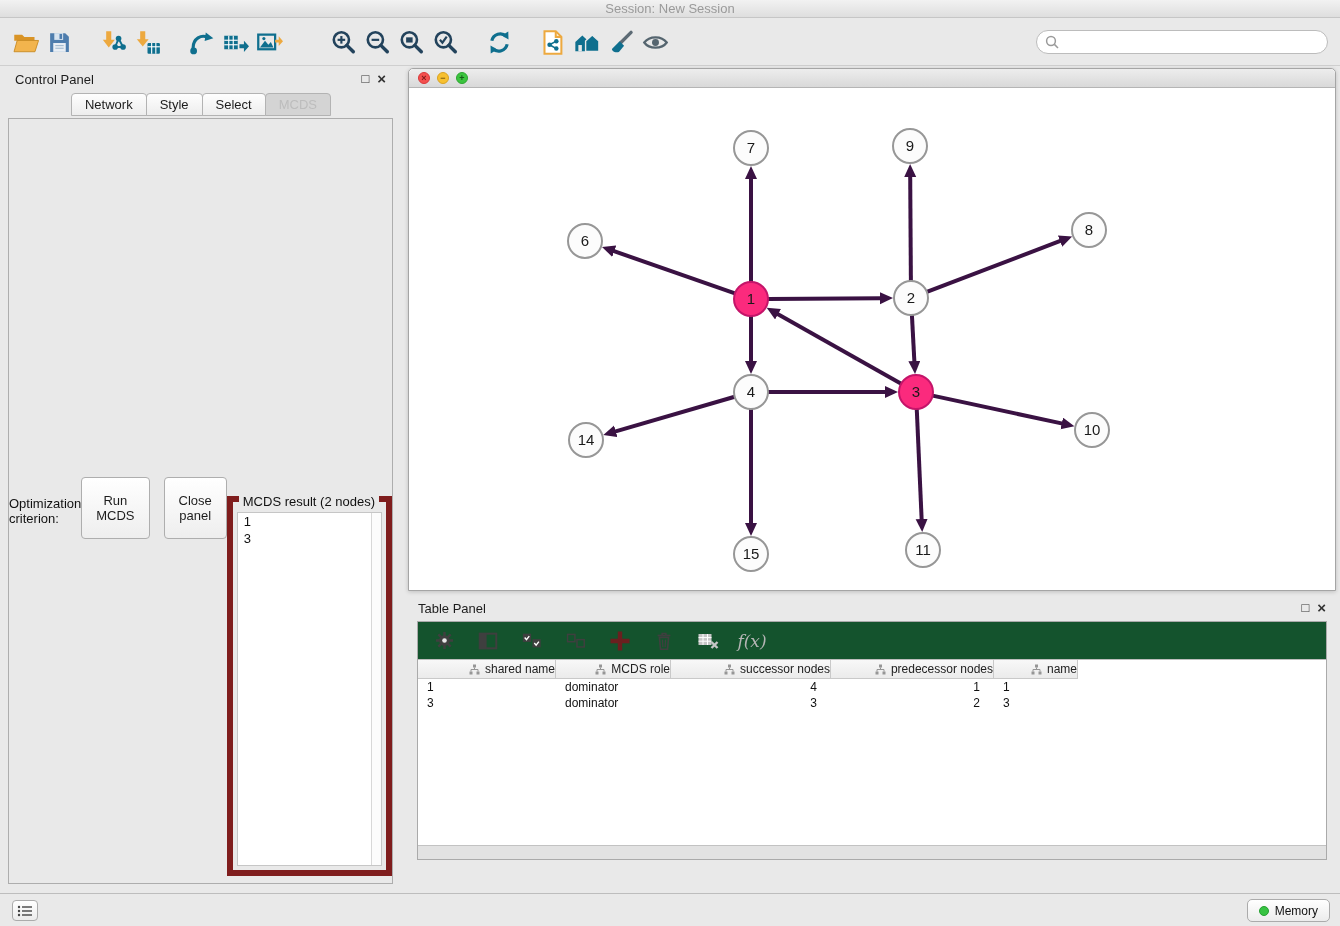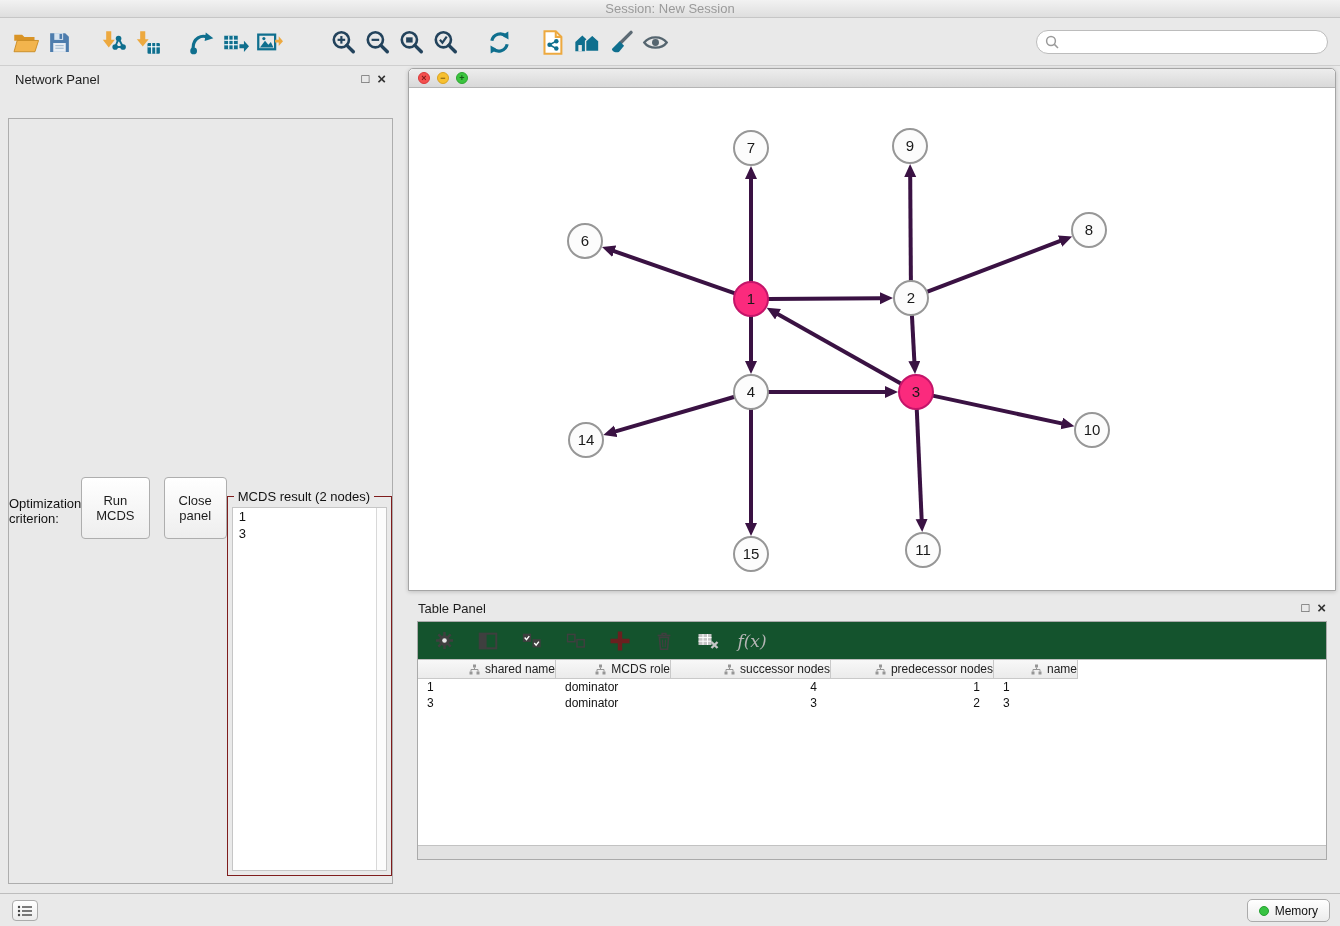--- a/index.html
+++ b/index.html
@@ -41,21 +41,21 @@
   .control-panel { position:absolute; left:5px; top:68px; width:391px; height:818px; }
   .cp-tabs { display:flex; justify-content:center; margin-top:3px; position:relative; z-index:2; }
   .cp-content { position:absolute; top:50px; left:3px; right:3px; bottom:2px;
     border:1px solid #adadad; background:#e9e9e9; display:flex; flex-direction:row; align-items:center; }
   .opt-label { margin-top:20px; font-size:13px; color:#111; }
   .criterion-select { margin-top:9px; width:308px; height:23px; background:#fff;
     border:1px solid #b3b3b3; border-radius:4px; display:flex; align-items:center;
     font-size:13px; padding:0 4px 0 8px; color:#111; }
   .select-arrows { margin-left:auto; display:flex; align-items:center; }
   .cp-buttons { display:flex; gap:14px; margin-top:13px; }
-  .result-fieldset { margin-top:auto; width:374px; height:380px; border:1px solid #7f1d1d;
+  .result-fieldset { margin-top:auto; width:374px; height:380px; border:6px solid #7f1d1d;
     margin-bottom:7px; position:relative; background:#e9e9e9; }
   .result-legend { position:absolute; top:-8px; left:6px; background:#e9e9e9; padding:0 4px; font-size:13px; color:#111; }
   .result-list { position:absolute; left:4px; right:4px; top:10px; bottom:4px; background:#fff;
     border:1px solid #c6c6c6; font-size:13px; overflow:hidden; }
   .result-item { padding:1px 0 1px 6px; line-height:15px; color:#111; }
   .result-scrollbar { position:absolute; right:5px; top:11px; bottom:5px; width:10px;
     background:#fcfcfc; border-left:1px solid #d8d8d8; }
 
   
   .network-window { position:absolute; left:408px; top:68px; width:928px; height:523px;
@@ -273,27 +273,33 @@
     <svg width="14" height="14" viewBox="0 0 14 14">
       <circle cx="6" cy="6" r="4.4" fill="none" stroke="#9a9a9a" stroke-width="1.5"></circle>
       <line x1="9.4" y1="9.4" x2="13" y2="13" stroke="#9a9a9a" stroke-width="1.5"></line>
     </svg>
     <input type="text" placeholder="" style="">
   </div>
 </div>
 
 <div class="control-panel">
   <div class="panel-titlebar">
-    <span>Network Panel</span>
+    <span>Control Panel</span>
     <span class="panel-controls">
       <span class="panel-glyph">□</span>
       <span class="panel-glyph close">×</span>
     </span>
   </div>
 
+  <div class="cp-tabs">
+    <div class="tab">Network</div>
+    <div class="tab">Style</div>
+    <div class="tab">Select</div>
+    <div class="tab selected">MCDS</div>
+  </div>
 
   <div class="cp-content">
     <div class="opt-label">Optimization criterion:</div>
 
 
     <div class="cp-buttons">
       <button class="btn">Run MCDS</button>
       <button class="btn">Close panel</button>
     </div>
 

